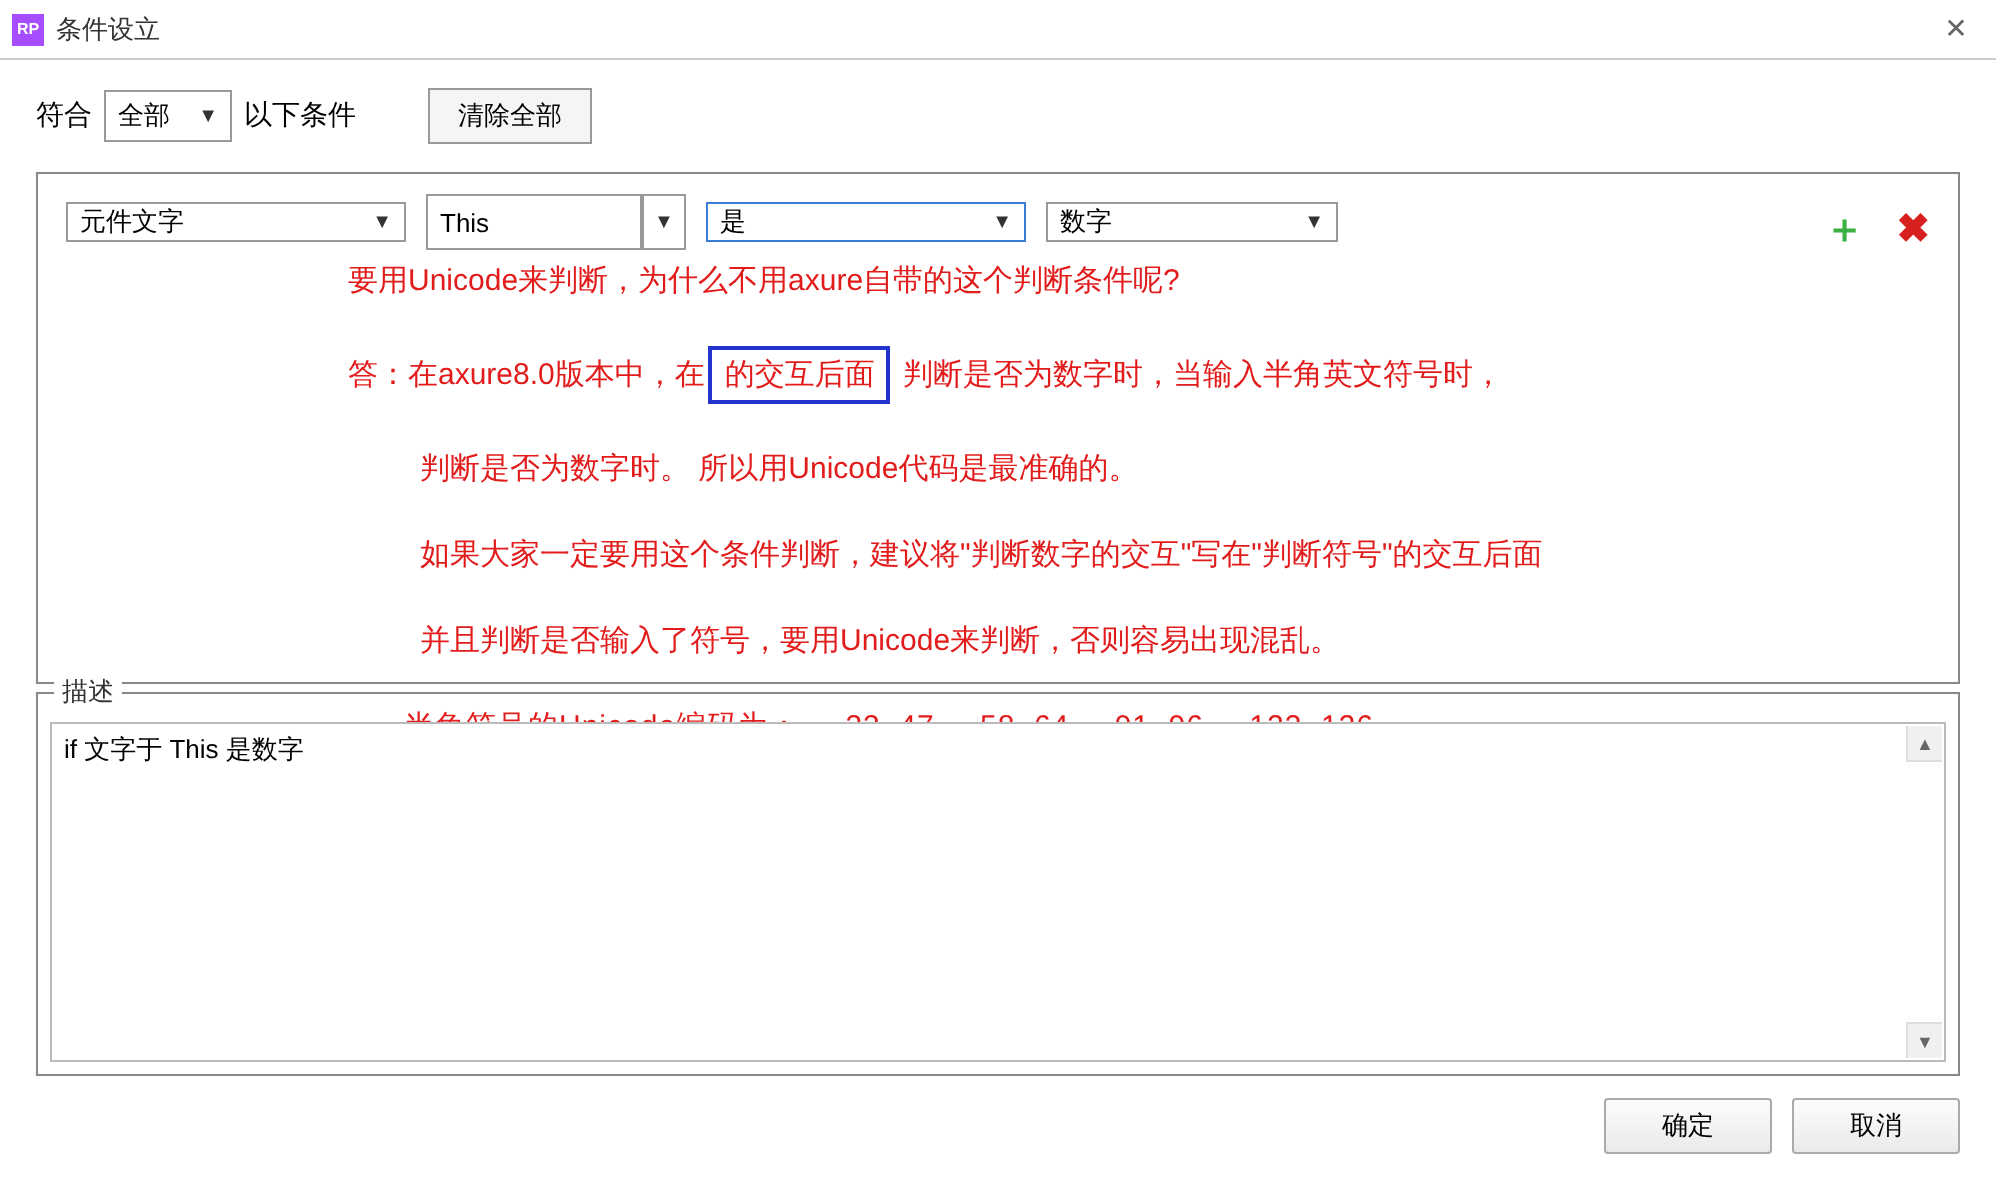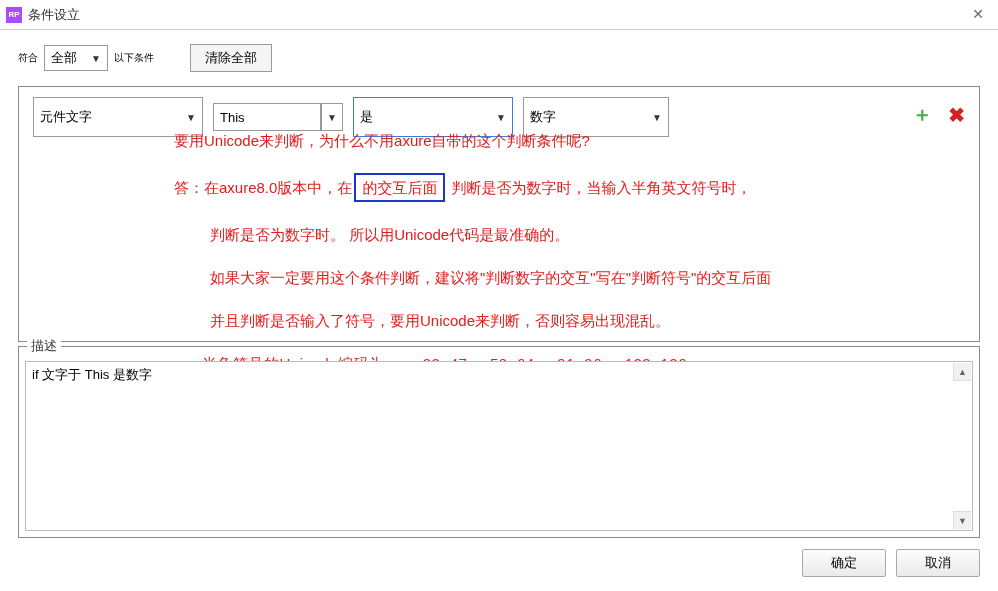--- a/index.html
+++ b/index.html
@@ -53,21 +53,21 @@
       cursor: pointer;
     }
 
     
     .top-row {
       padding: 14px 18px;
       display: flex;
       align-items: center;
       gap: 6px;
     }
-    .top-row .label { font-size: 10px; color: #000; }
+    .top-row .label { font-size: 14px; color: #000; }
     .select {
       border: 1px solid #999;
       background: #fff;
       height: 26px;
       display: flex;
       align-items: center;
       justify-content: space-between;
       padding: 0 6px;
       cursor: pointer;
     }
@@ -94,21 +94,21 @@
       padding: 10px 14px 8px;
       height: 256px;
       position: relative;
     }
     .condition-row {
       display: flex;
       gap: 10px;
       align-items: center;
     }
     .condition-row .select {
-      height: 40px;
+      height: 20px;
     }
     .sel-wide { width: 170px; }
     .input-box {
       border: 1px solid #999;
       background: #fff;
       height: 28px;
       width: 108px;
       display: flex;
       align-items: center;
       padding: 0 6px;

